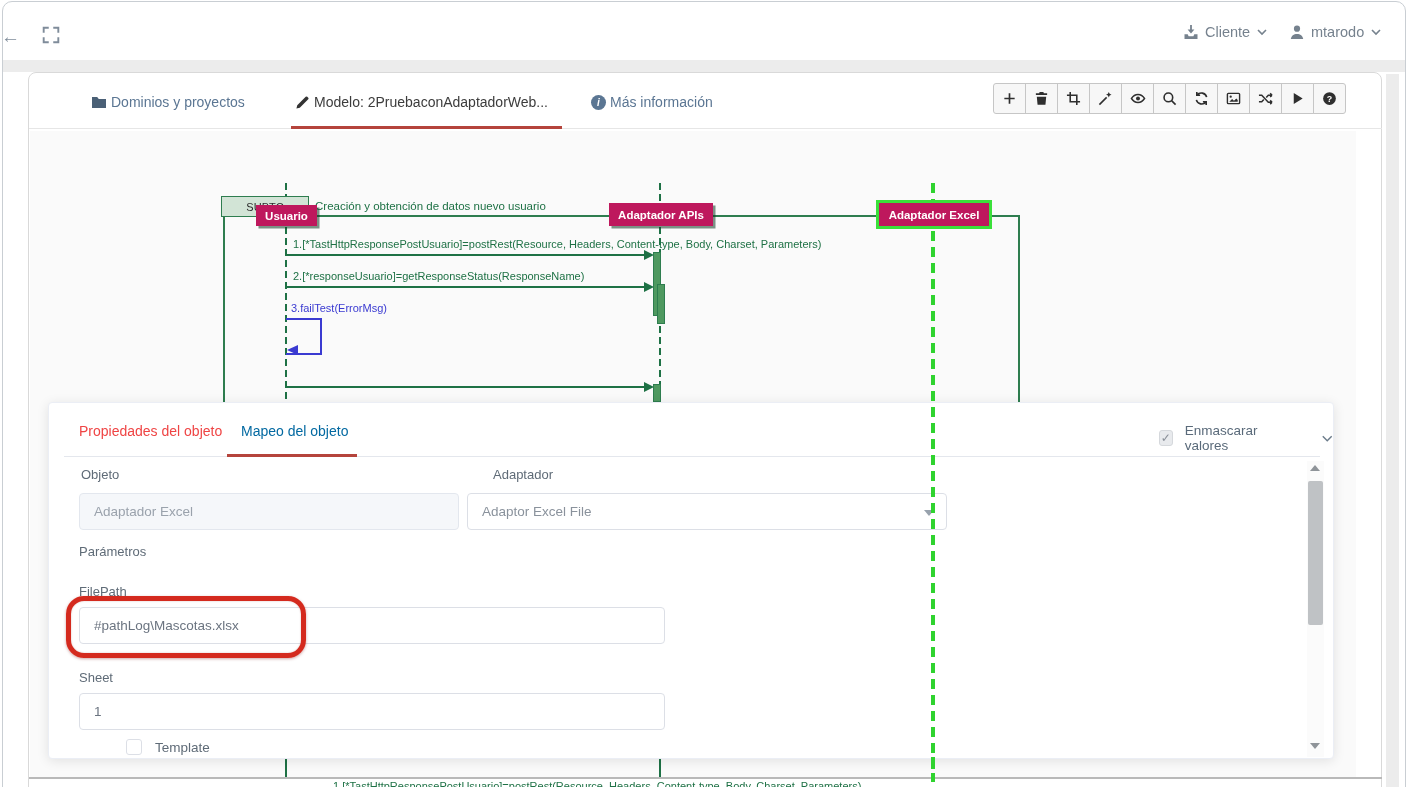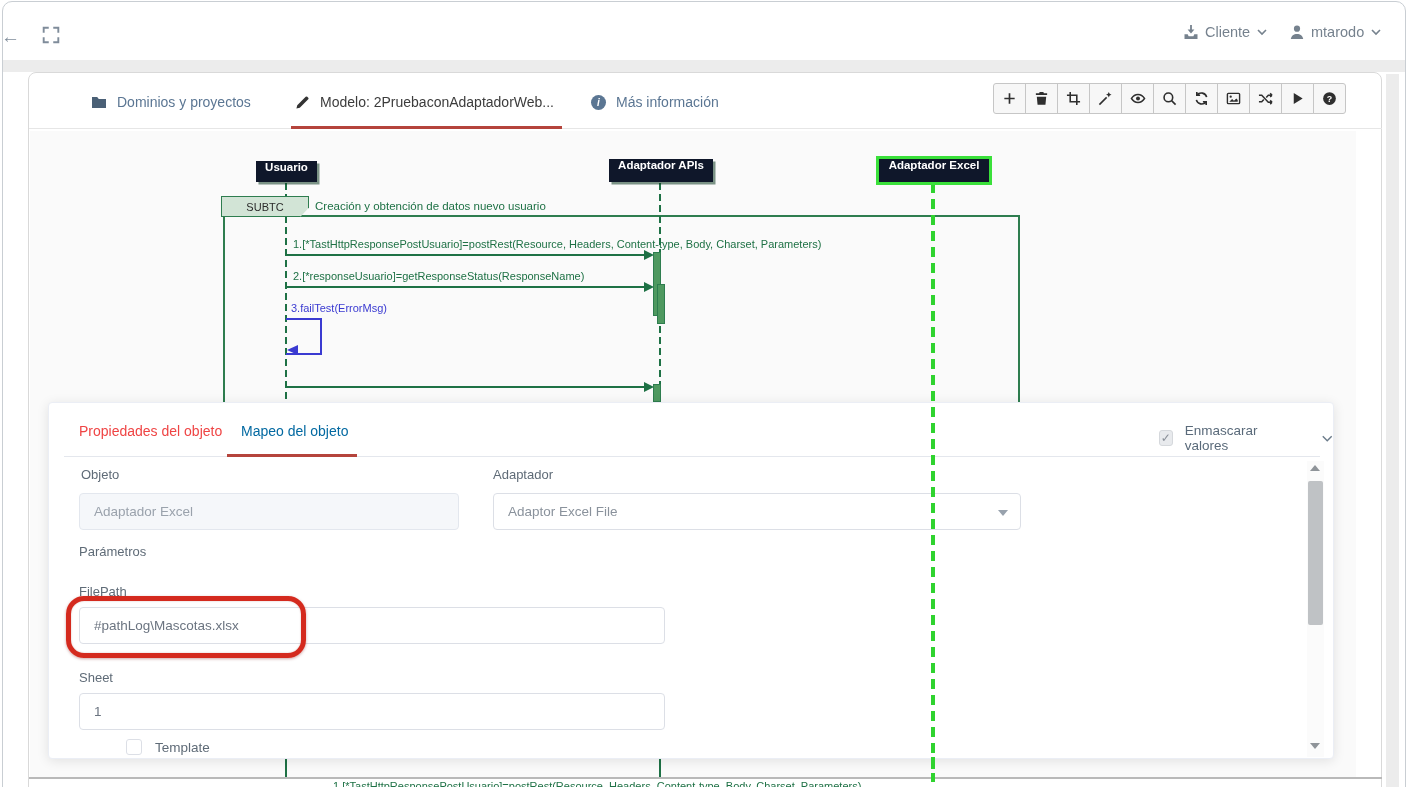--- a/index.html
+++ b/index.html
@@ -8,31 +8,31 @@
   .hdr-ico{position:absolute;color:#7f8c9a;}
   .hmenu{position:absolute;top:22px;display:flex;align-items:center;gap:6px;color:#76828e;font-size:14.5px;cursor:pointer;}
   
   .band{position:absolute;left:0;top:58px;width:100%;height:12px;background:#ececec;}
   .card{position:absolute;left:25px;top:70px;width:1354px;height:717px;background:#fff;border:1px solid #d9d9d9;border-radius:8px 8px 0 0;box-sizing:border-box;}
   .canvas{position:absolute;left:27px;top:129px;width:1326px;height:646px;background:#fafafa;}
   .canvas-strip{position:absolute;left:27px;top:757px;width:1326px;height:18px;background:#fafafa;z-index:6;}
   .hline{position:absolute;left:26px;top:775px;width:1353px;height:2px;background:#b9b9b9;z-index:7;}
   .clipped-row{position:absolute;left:330px;top:778px;width:800px;height:8px;overflow:hidden;color:#1e7145;font-size:11px;line-height:13px;z-index:7;}
   
-  .tab{position:absolute;top:92px;display:flex;align-items:center;gap:10px;font-size:14px;cursor:pointer;}
+  .tab{position:absolute;top:92px;display:flex;align-items:center;gap:4px;font-size:14px;cursor:pointer;}
   .tabline{position:absolute;left:26px;top:126px;width:1353px;height:1px;background:#e6e6e6;}
   .tabred{position:absolute;left:288px;top:124px;width:271px;height:3px;background:#b5443c;}
   .info-badge{width:15px;height:15px;border-radius:50%;background:#5b7693;color:#fff;font-size:10px;font-weight:bold;text-align:center;line-height:15px;font-style:italic;}
   
   .tbar{position:absolute;left:990px;top:81px;display:flex;z-index:3;}
   .tb-btn{width:33px;height:31px;background:#f7f7f7;border:1px solid #c6c6c6;margin-left:-1px;display:flex;align-items:center;justify-content:center;cursor:pointer;box-sizing:border-box;}
   .tb-btn:first-child{border-radius:3px 0 0 3px;margin-left:0;}
   .tb-btn:last-child{border-radius:0 3px 3px 0;}
   
-  .actor{position:absolute;background:#0f172a;color:#fff;font-size:11.5px;font-weight:bold;display:flex;justify-content:center;box-shadow:2.5px 2.5px 0 rgba(17,61,36,.55);z-index:4;cursor:pointer;}
+  .actor{position:absolute;background:#be185d;color:#fff;font-size:11.5px;font-weight:bold;display:flex;align-items:center;justify-content:center;box-shadow:2.5px 2.5px 0 rgba(17,61,36,.55);z-index:4;cursor:pointer;margin-top:44px;}
   .ll{position:absolute;z-index:2;}
   .frame{position:absolute;background:#2e7d4f;z-index:1;}
   .subtc{position:absolute;left:218px;top:194px;width:86px;height:19px;background:#d2e4d6;border:1px solid #2e7d4f;clip-path:polygon(0 0,100% 0,100% 55%,90% 100%,0 100%);color:#2b2b2b;font-size:11px;display:flex;align-items:center;justify-content:center;z-index:3;}
   .frag-title{position:absolute;left:312px;top:198px;color:#1e7145;font-size:11.5px;z-index:3;}
   .msg{position:absolute;font-size:11px;color:#1e7145;white-space:nowrap;z-index:3;cursor:pointer;}
   .msg.blue{color:#3a3ad1;}
   .mline{position:absolute;height:1.5px;background:#1e7145;z-index:3;}
   .arr-r{position:absolute;width:0;height:0;border-top:5px solid transparent;border-bottom:5px solid transparent;border-left:10px solid #1e7145;z-index:3;}
   .loop{position:absolute;left:283px;top:316px;width:34px;height:33px;border:2px solid #3a3ad1;border-left:none;z-index:3;}
   .arr-l{position:absolute;width:0;height:0;border-top:5.5px solid transparent;border-bottom:5.5px solid transparent;border-right:11px solid #3a3ad1;z-index:3;}
@@ -243,21 +243,21 @@
       <span style="font-size:13.5px;color:#5a6a7a;">Enmascarar valores</span>
       <svg width="15" height="15" viewBox="0 0 14 14" fill="none" stroke="#6b7b8a" stroke-width="1.6" style="margin-left:24px;cursor:pointer;">
           <path d="M2 4.5l5 5 5-5"></path>
         </svg>
     </div>
 
     <div class="lbl" style="left:32px;top:64px;">Objeto</div>
     <input class="inp dis" style="left: 30px; top: 90px; width: 380px;" readonly="" value="Adaptador Excel">
 
     <div class="lbl" style="left:444px;top:64px;">Adaptador</div>
-    <div class="selbox" style="left:444px;top:90px;width:528px;">
+    <div class="selbox" style="left:418px;top:90px;width:480px;">
       <span>Adaptor Excel File</span>
       <div class="caret"></div>
     </div>
 
     <div class="lbl" style="left:30px;top:141px;">Parámetros</div>
 
     <div class="lbl" style="left:30px;top:181px;">FilePath</div>
     <input class="inp" style="left: 30px; top: 204px; width: 586px;" value="#pathLog\Mascotas.xlsx">
 
     <div class="lbl" style="left:30px;top:267px;">Sheet</div>

